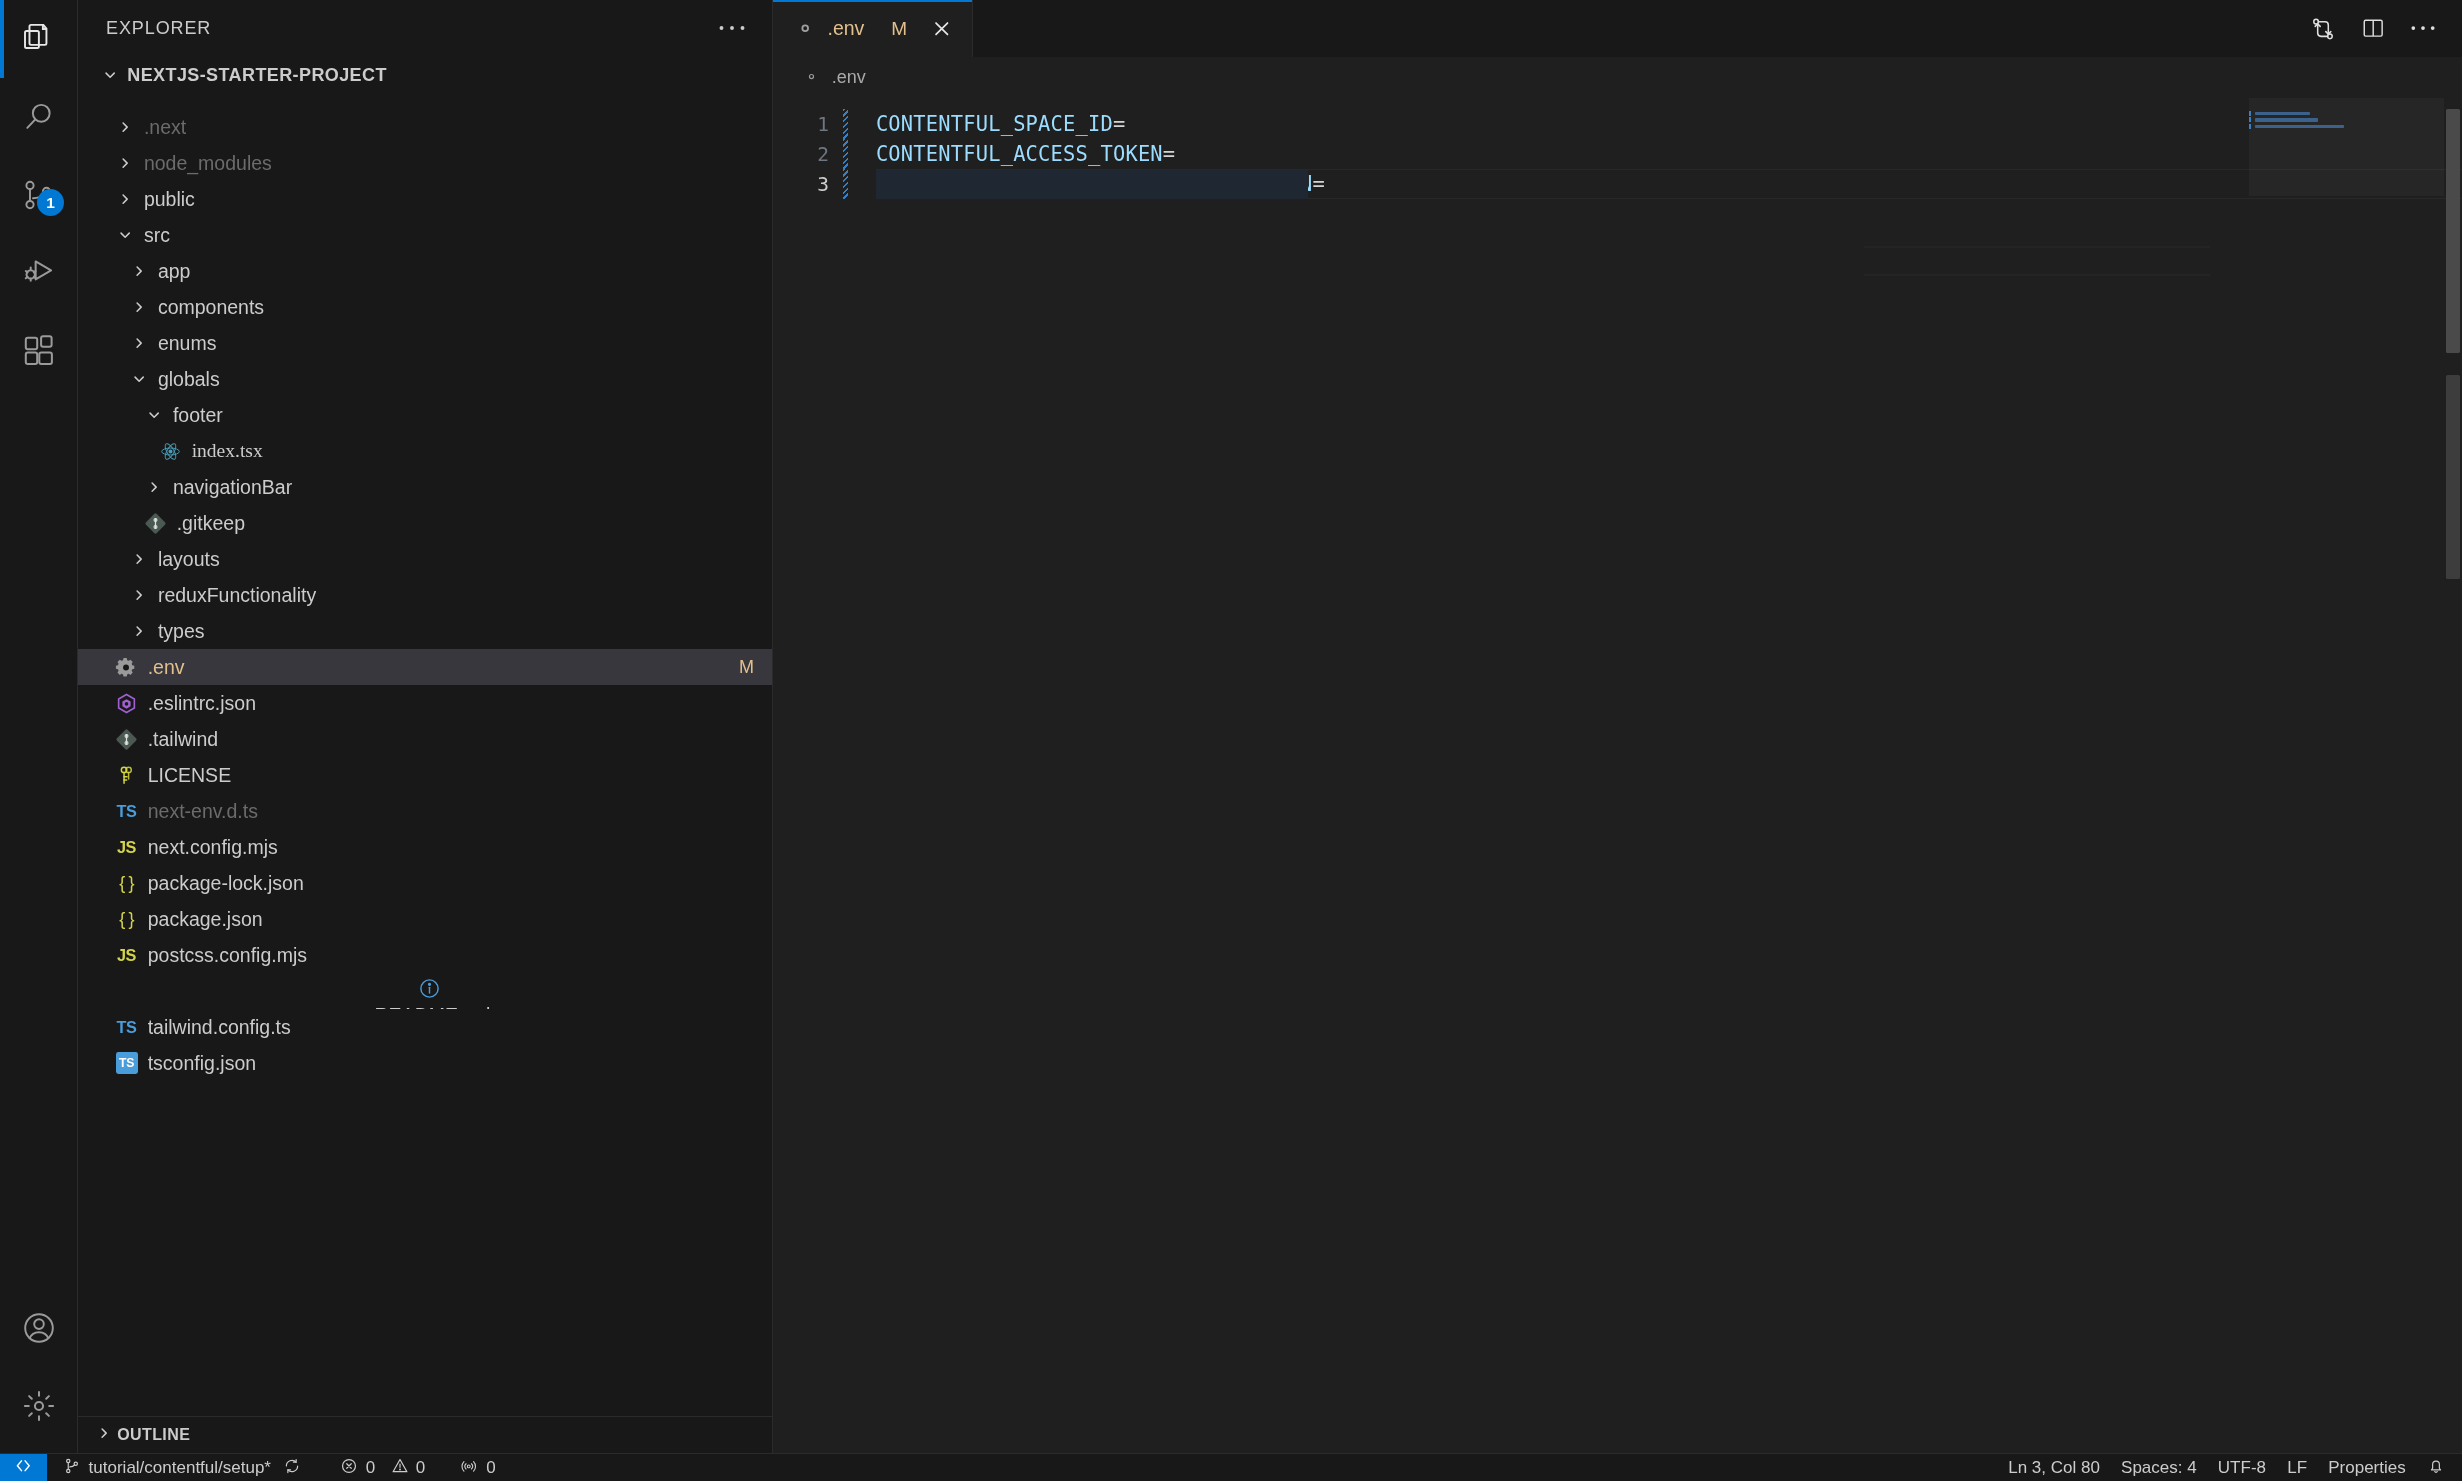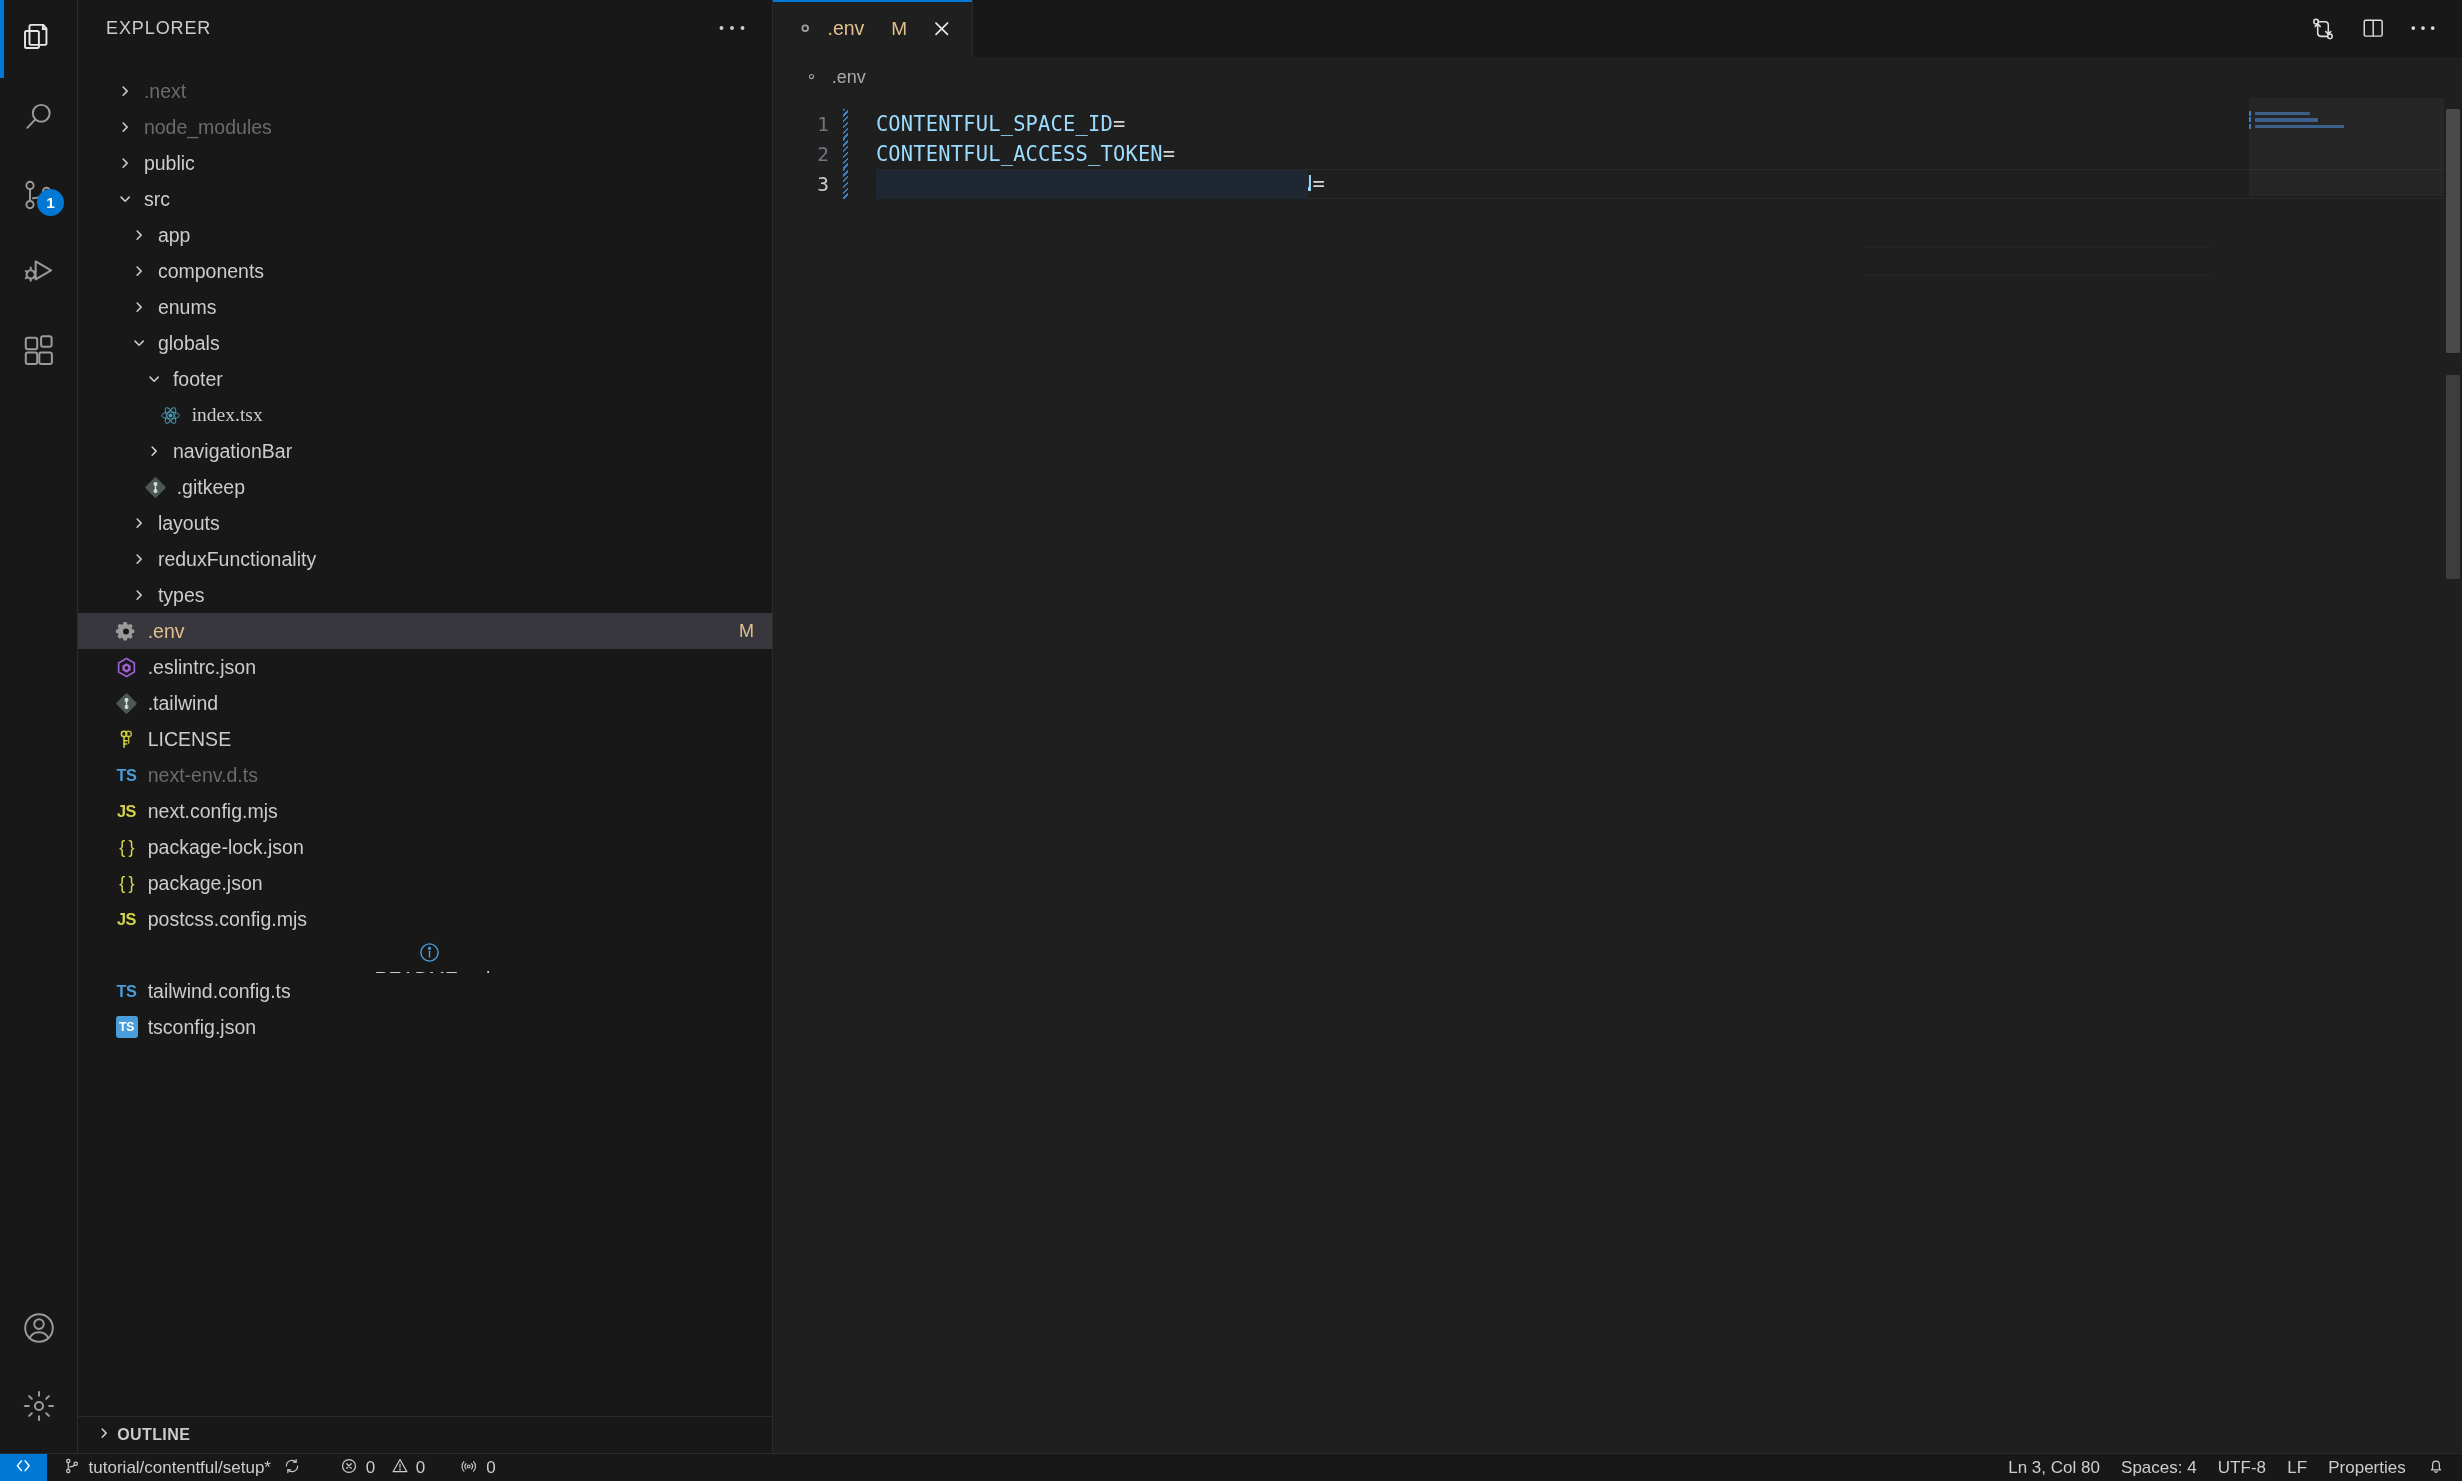--- a/index.html
+++ b/index.html
@@ -279,20 +279,28 @@
               <circle cx="4" cy="5" r="2.4"></circle>
                 <circle cx="17" cy="5" r="2.4"></circle>
                 <circle cx="30" cy="5" r="2.4"></circle>
             </svg>
           </span>
         </span>
       </div>
 
       <div class="sb-tree">
 
+        <div class="row" style="padding-left:18px;">
+          <span class="twisty">
+            <svg width="16.3" height="16.3" viewBox="0 0 16 16" fill="none" stroke="#cccccc" stroke-width="1.5">
+              <path d="M4 6l4 4 4-4" stroke-linecap="round" stroke-linejoin="round"></path>
+            </svg>
+          </span>
+          <span class="label" style="font-weight:700;font-size:18px;letter-spacing:0.4px;margin-left:3.3px;">NEXTJS-STARTER-PROJECT</span>
+        </div>
 
         <div id="tree-rows">
             <div class="row" style="padding-left: 33px; margin-top: 16px;">
               <span class="twisty">
                 <svg width="16.3" height="16.3" viewBox="0 0 16 16" fill="none" stroke="#cccccc" stroke-width="1.5">
     <path d="M6 4l4 4-4 4" stroke-linecap="round" stroke-linejoin="round"></path>
                 </svg>
               </span>
               <span class="label dim" style="margin-left: 4.9px;">.next</span>
             </div>

